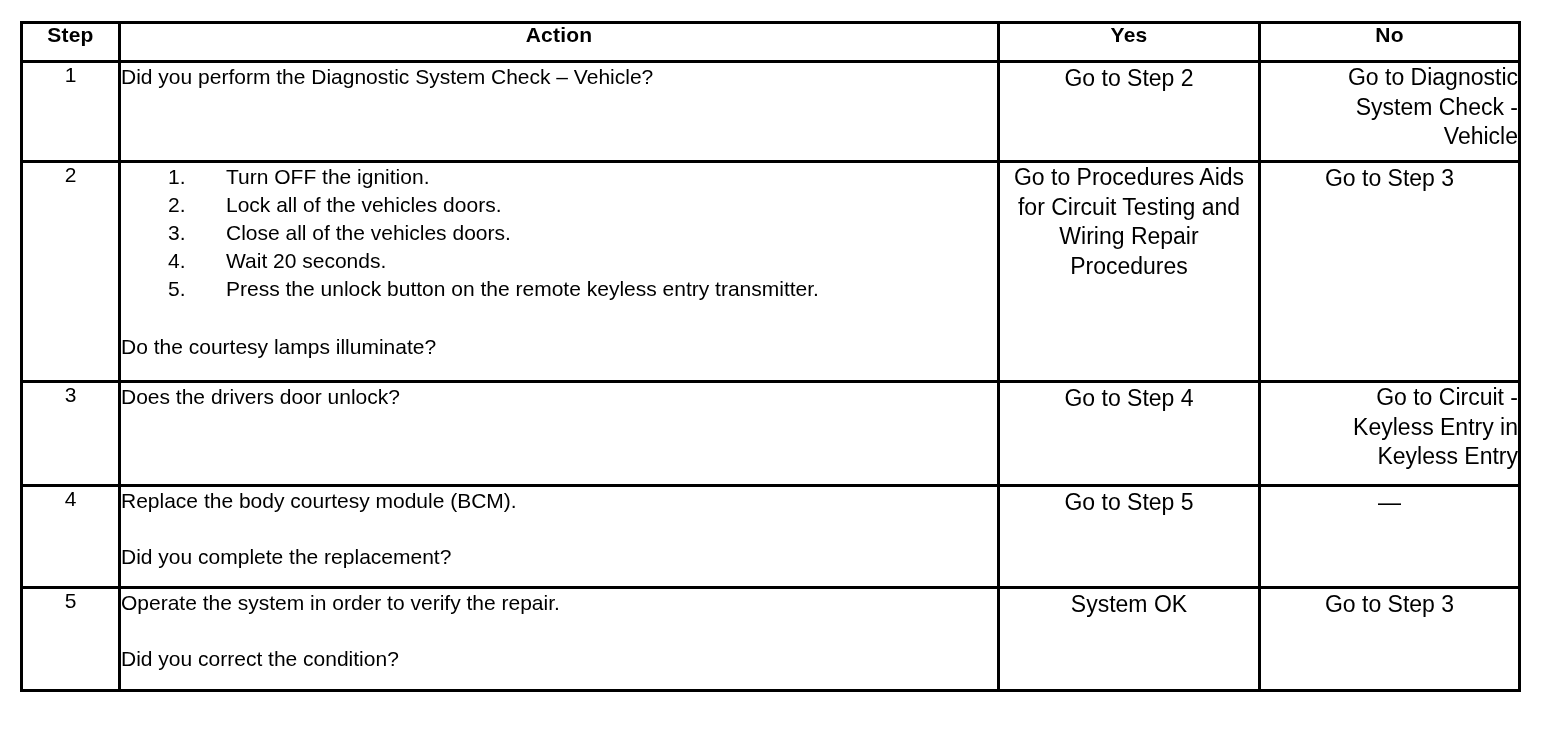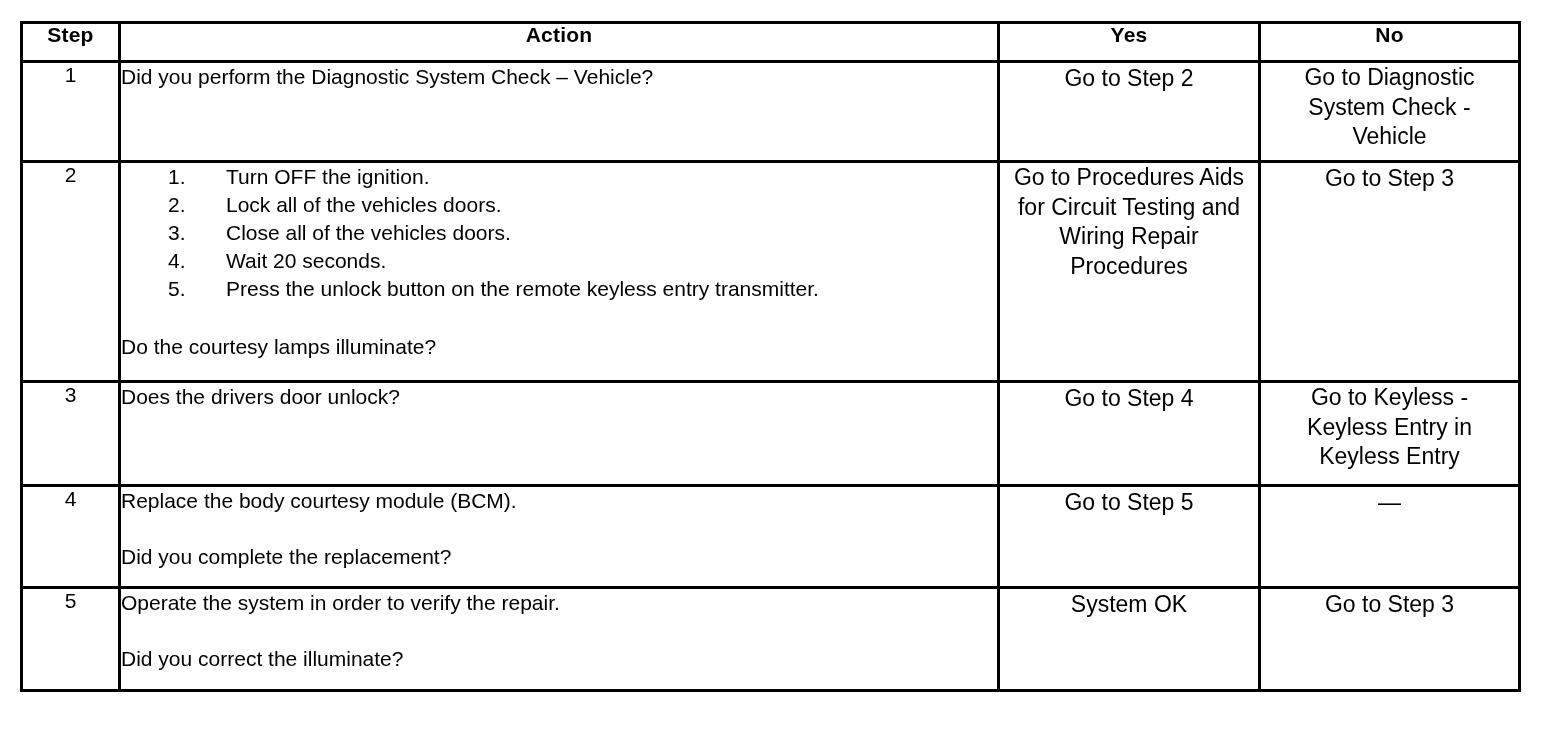--- a/index.html
+++ b/index.html
@@ -71,21 +71,21 @@
     margin-top: 20px;
   }
 
   td.ans-cell {
     vertical-align: bottom;
     text-align: center;
     font-size: 23px;
     line-height: 1.33;
     padding: 4px 6px 6px 6px;
   }
-  td.ans-cell.top-al { vertical-align: top; }
+  td.ans-cell.top-al { vertical-align: top; text-align: right; }
 
   .action-line { white-space: nowrap; }
 
   ol.steps {
     list-style: none;
     margin: 0;
     padding: 0;
   }
   ol.steps li {
     position: relative;
@@ -170,21 +170,21 @@
       </tr>
 
       <tr style="height:104px;">
         <td class="step-cell">3</td>
         <td class="action-cell">
           <div class="action-line">Does the drivers door unlock?</div>
         </td>
         <td class="ans-cell">Go to Step 4</td>
         <td class="ans-cell top-al">
           <div class="ans-multi">
-            <div>Go to Keyless -</div>
+            <div>Go to Circuit -</div>
             <div>Keyless Entry in</div>
             <div>Keyless Entry</div>
           </div>
         </td>
       </tr>
 
       <tr style="height:102px;">
         <td class="step-cell">4</td>
         <td class="action-cell">
           <div class="action-line">Replace the body courtesy module (BCM).</div>
@@ -193,21 +193,21 @@
         </td>
         <td class="ans-cell">Go to Step 5</td>
         <td class="ans-cell">—</td>
       </tr>
 
       <tr style="height:103px;">
         <td class="step-cell">5</td>
         <td class="action-cell">
           <div class="action-line">Operate the system in order to verify the repair.</div>
           <div class="gap-sm"></div>
-          <div class="action-line">Did you correct the illuminate?</div>
+          <div class="action-line">Did you correct the condition?</div>
         </td>
         <td class="ans-cell">System OK</td>
         <td class="ans-cell">Go to Step 3</td>
       </tr>
 
     </tbody>
   </table>
 
 </div>
 

